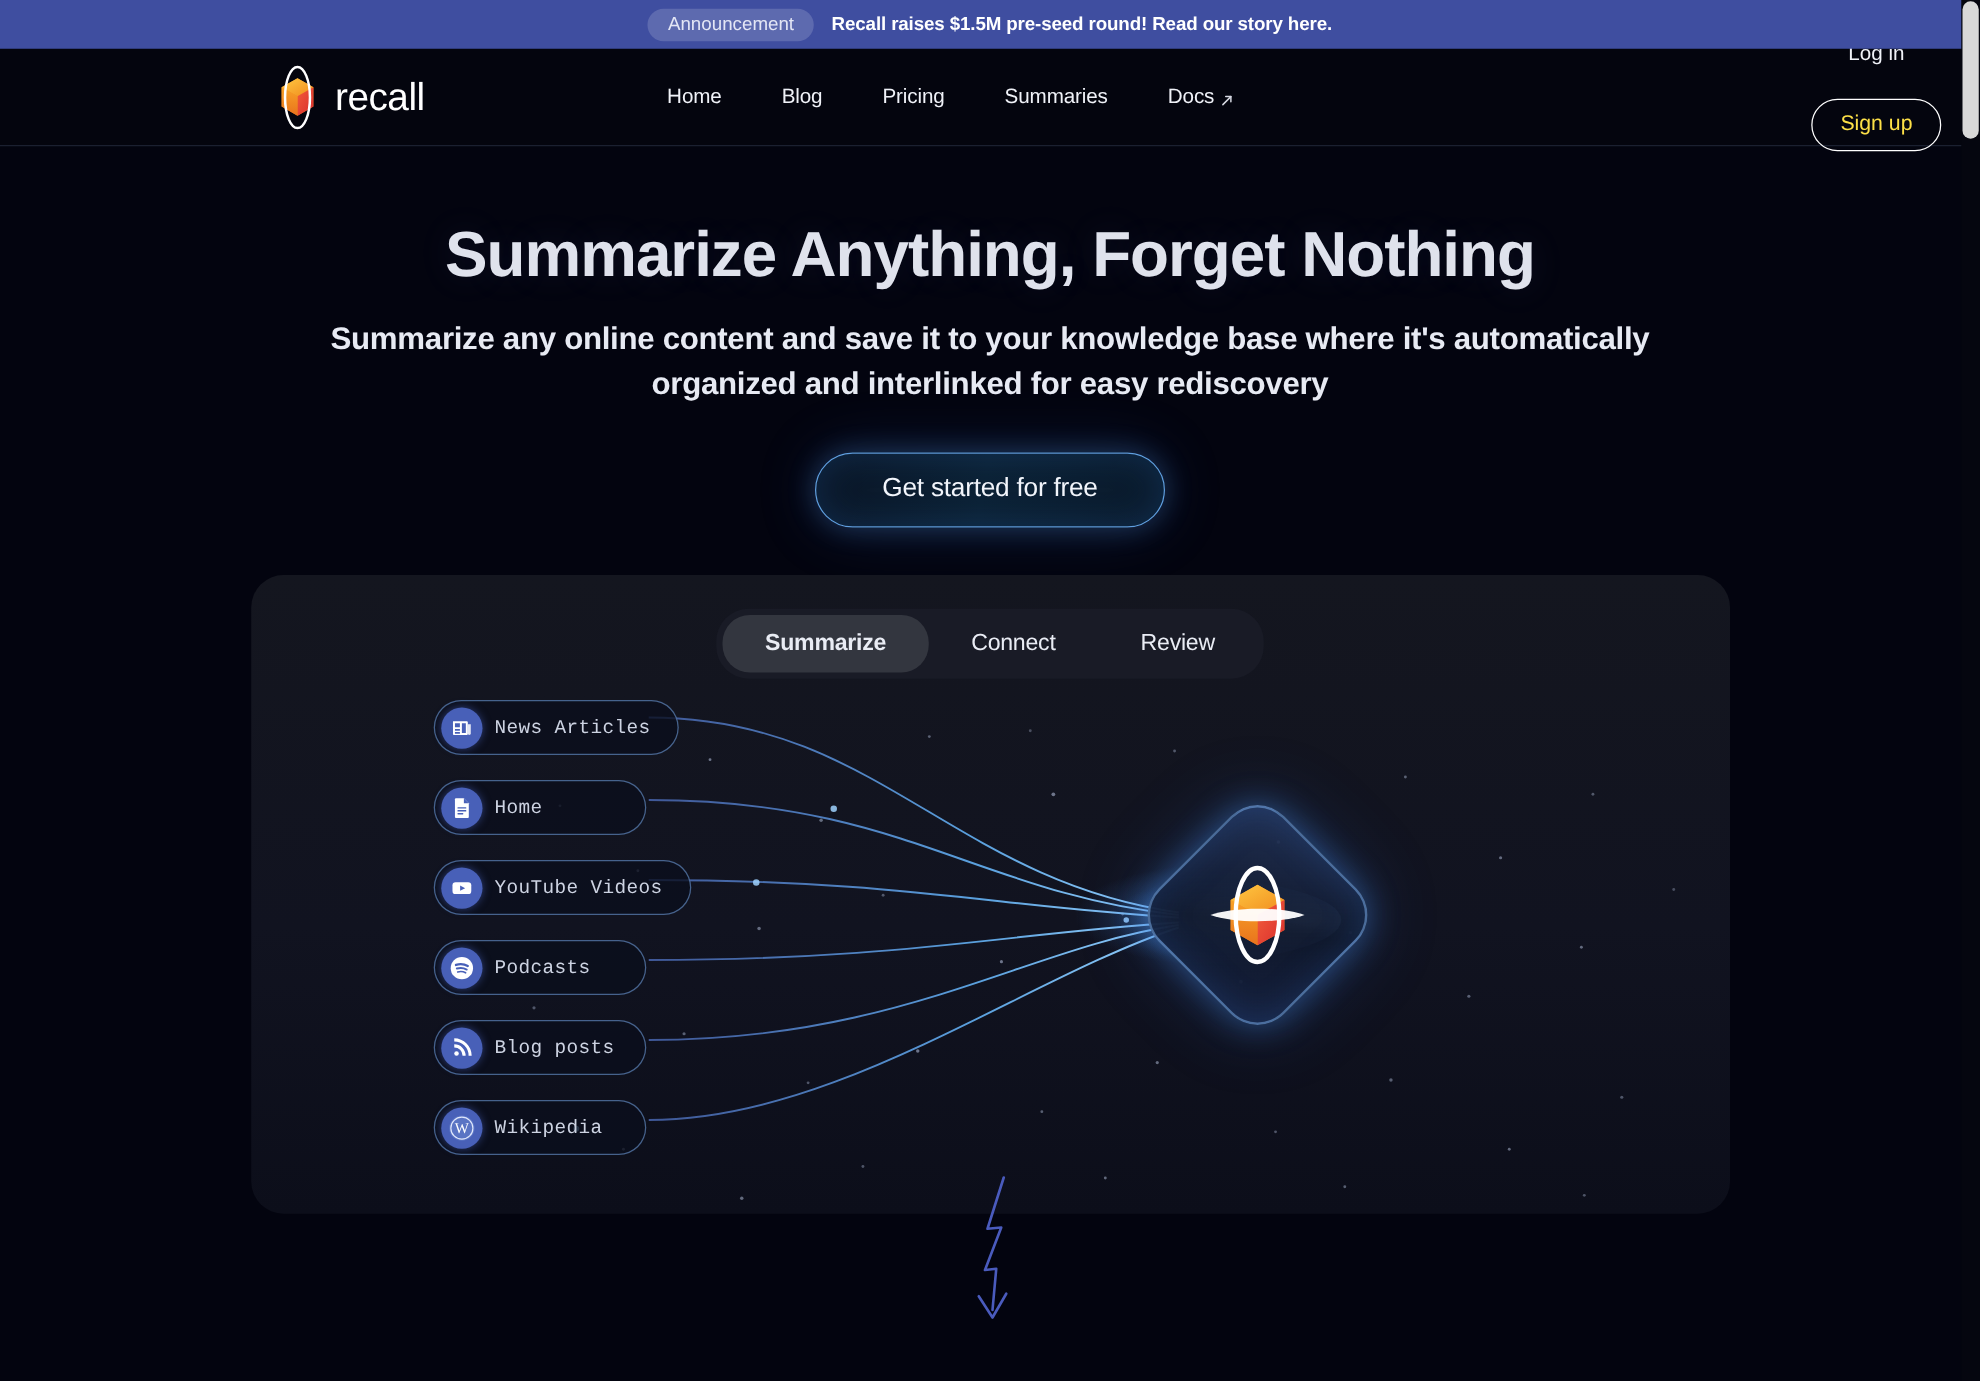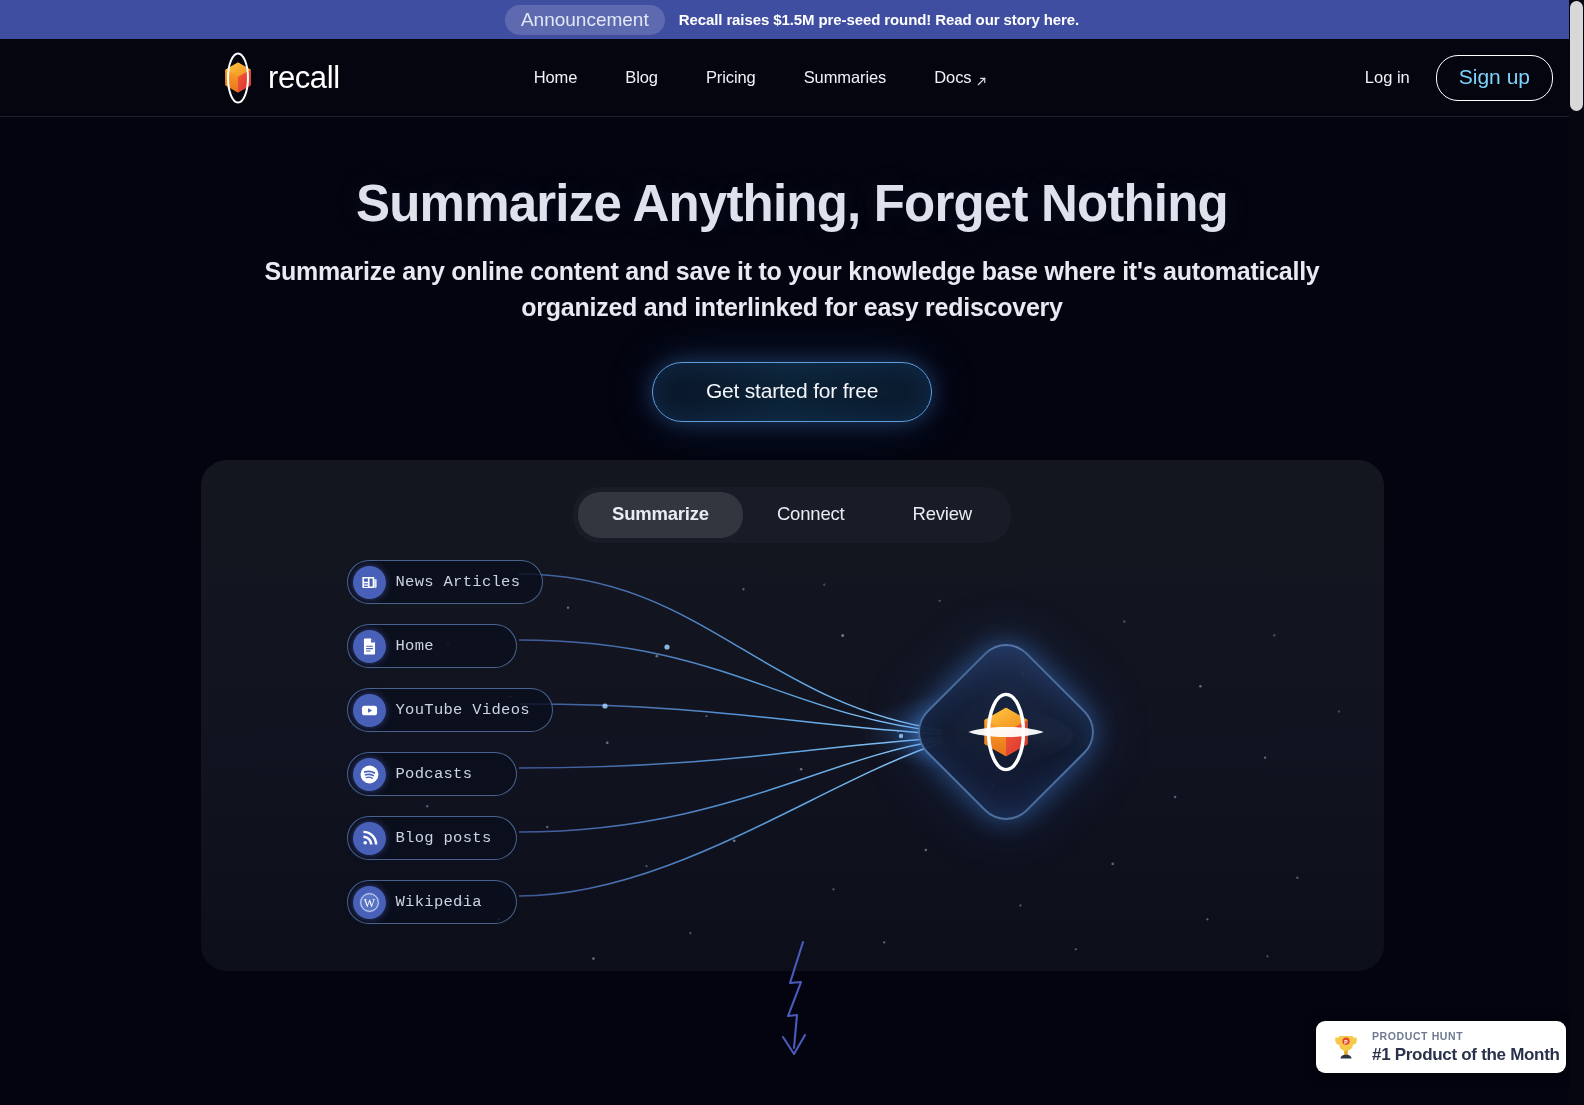--- a/index.html
+++ b/index.html
@@ -19,21 +19,21 @@
     display: flex;
     align-items: center;
     justify-content: center;
     gap: 14px;
     position: relative;
     z-index: 40;
   }
   .announce-pill {
     background: rgba(255,255,255,0.16);
     color: #e3e6f5;
-    font-size: 19px;
+    font-size: 15px;
     padding: 5px 16px 6px;
     border-radius: 20px;
     line-height: 1;
     white-space: nowrap;
   }
   .announce-text {
     color: #ffffff;
     font-size: 15px;
     font-weight: bold;
     white-space: nowrap;
@@ -86,34 +86,35 @@
     cursor: pointer;
     white-space: nowrap;
   }
   .ext-arrow { display: inline-block; width: 11px; height: 11px; opacity: .92; }
 
   .auth {
     margin-left: auto;
     display: flex;
     align-items: center;
     gap: 26px;
+    flex-direction: column;
   }
   .login-link {
     color: #f0f2f8;
     font-size: 16.5px;
     text-decoration: none;
     cursor: pointer;
     white-space: nowrap;
   }
   .signup-btn {
     border: 1.6px solid #ffffff;
     border-radius: 22px;
-    color: #7dd3fc;
+    color: #fde047;
     background: transparent;
-    font-size: 21px;
+    font-size: 17px;
     font-family: inherit;
     padding: 9px 22px 11px;
     cursor: pointer;
     white-space: nowrap;
   }
 
   
   .hero {
     text-align: center;
     padding-top: 58px;
@@ -612,35 +613,18 @@
     </div>
   </section>
 
   <div class="scroll-cue">
     <svg viewBox="0 0 70 125" width="70" height="125">
       <path d="M46 6 L33 47 L44 46 L31 80 L40 79 L37 112" fill="none" stroke="#4a5bbd" stroke-width="2.1" stroke-linejoin="round" stroke-linecap="round"></path>
       <path d="M26 101 L37 118 L48 99" fill="none" stroke="#4a5bbd" stroke-width="2.1" stroke-linejoin="round" stroke-linecap="round"></path>
     </svg>
   </div>
 
-  <div class="ph-badge">
-    <span class="ph-trophy">
-      <svg viewBox="0 0 32 32" width="32" height="32">
-        <path d="M9 5h14v8a7 7 0 01-14 0V5z" fill="#f7c948"></path>
-        <path d="M9 6.5H6.2a1 1 0 00-1 1v2a4.2 4.2 0 004.2 4.2V6.5z" fill="#f7c948"></path>
-        <path d="M23 6.5h2.8a1 1 0 011 1v2A4.2 4.2 0 0123 13.7V6.5z" fill="#f7c948"></path>
-        <rect x="14.2" y="19.5" width="3.6" height="4.5" fill="#e0a91f"></rect>
-        <path d="M10.5 27.5c0-2.3 2.4-3.8 5.5-3.8s5.5 1.5 5.5 3.8H10.5z" fill="#2b3346"></path>
-        <circle cx="16" cy="10.2" r="3.6" fill="#e8442f"></circle>
-        <text x="16" y="13.2" font-family="Liberation Sans, sans-serif" font-size="5" font-weight="bold" fill="#ffffff" text-anchor="middle">P</text>
-      </svg>
-    </span>
-    <span class="ph-text">
-      <span class="ph-kicker">PRODUCT HUNT</span>
-      <span class="ph-title">#1 Product of the Month</span>
-    </span>
-  </div>
 
   <div class="scrollbar-track">
     <div class="scrollbar-thumb"></div>
   </div>
 
 </div>
 
 </body></html>

